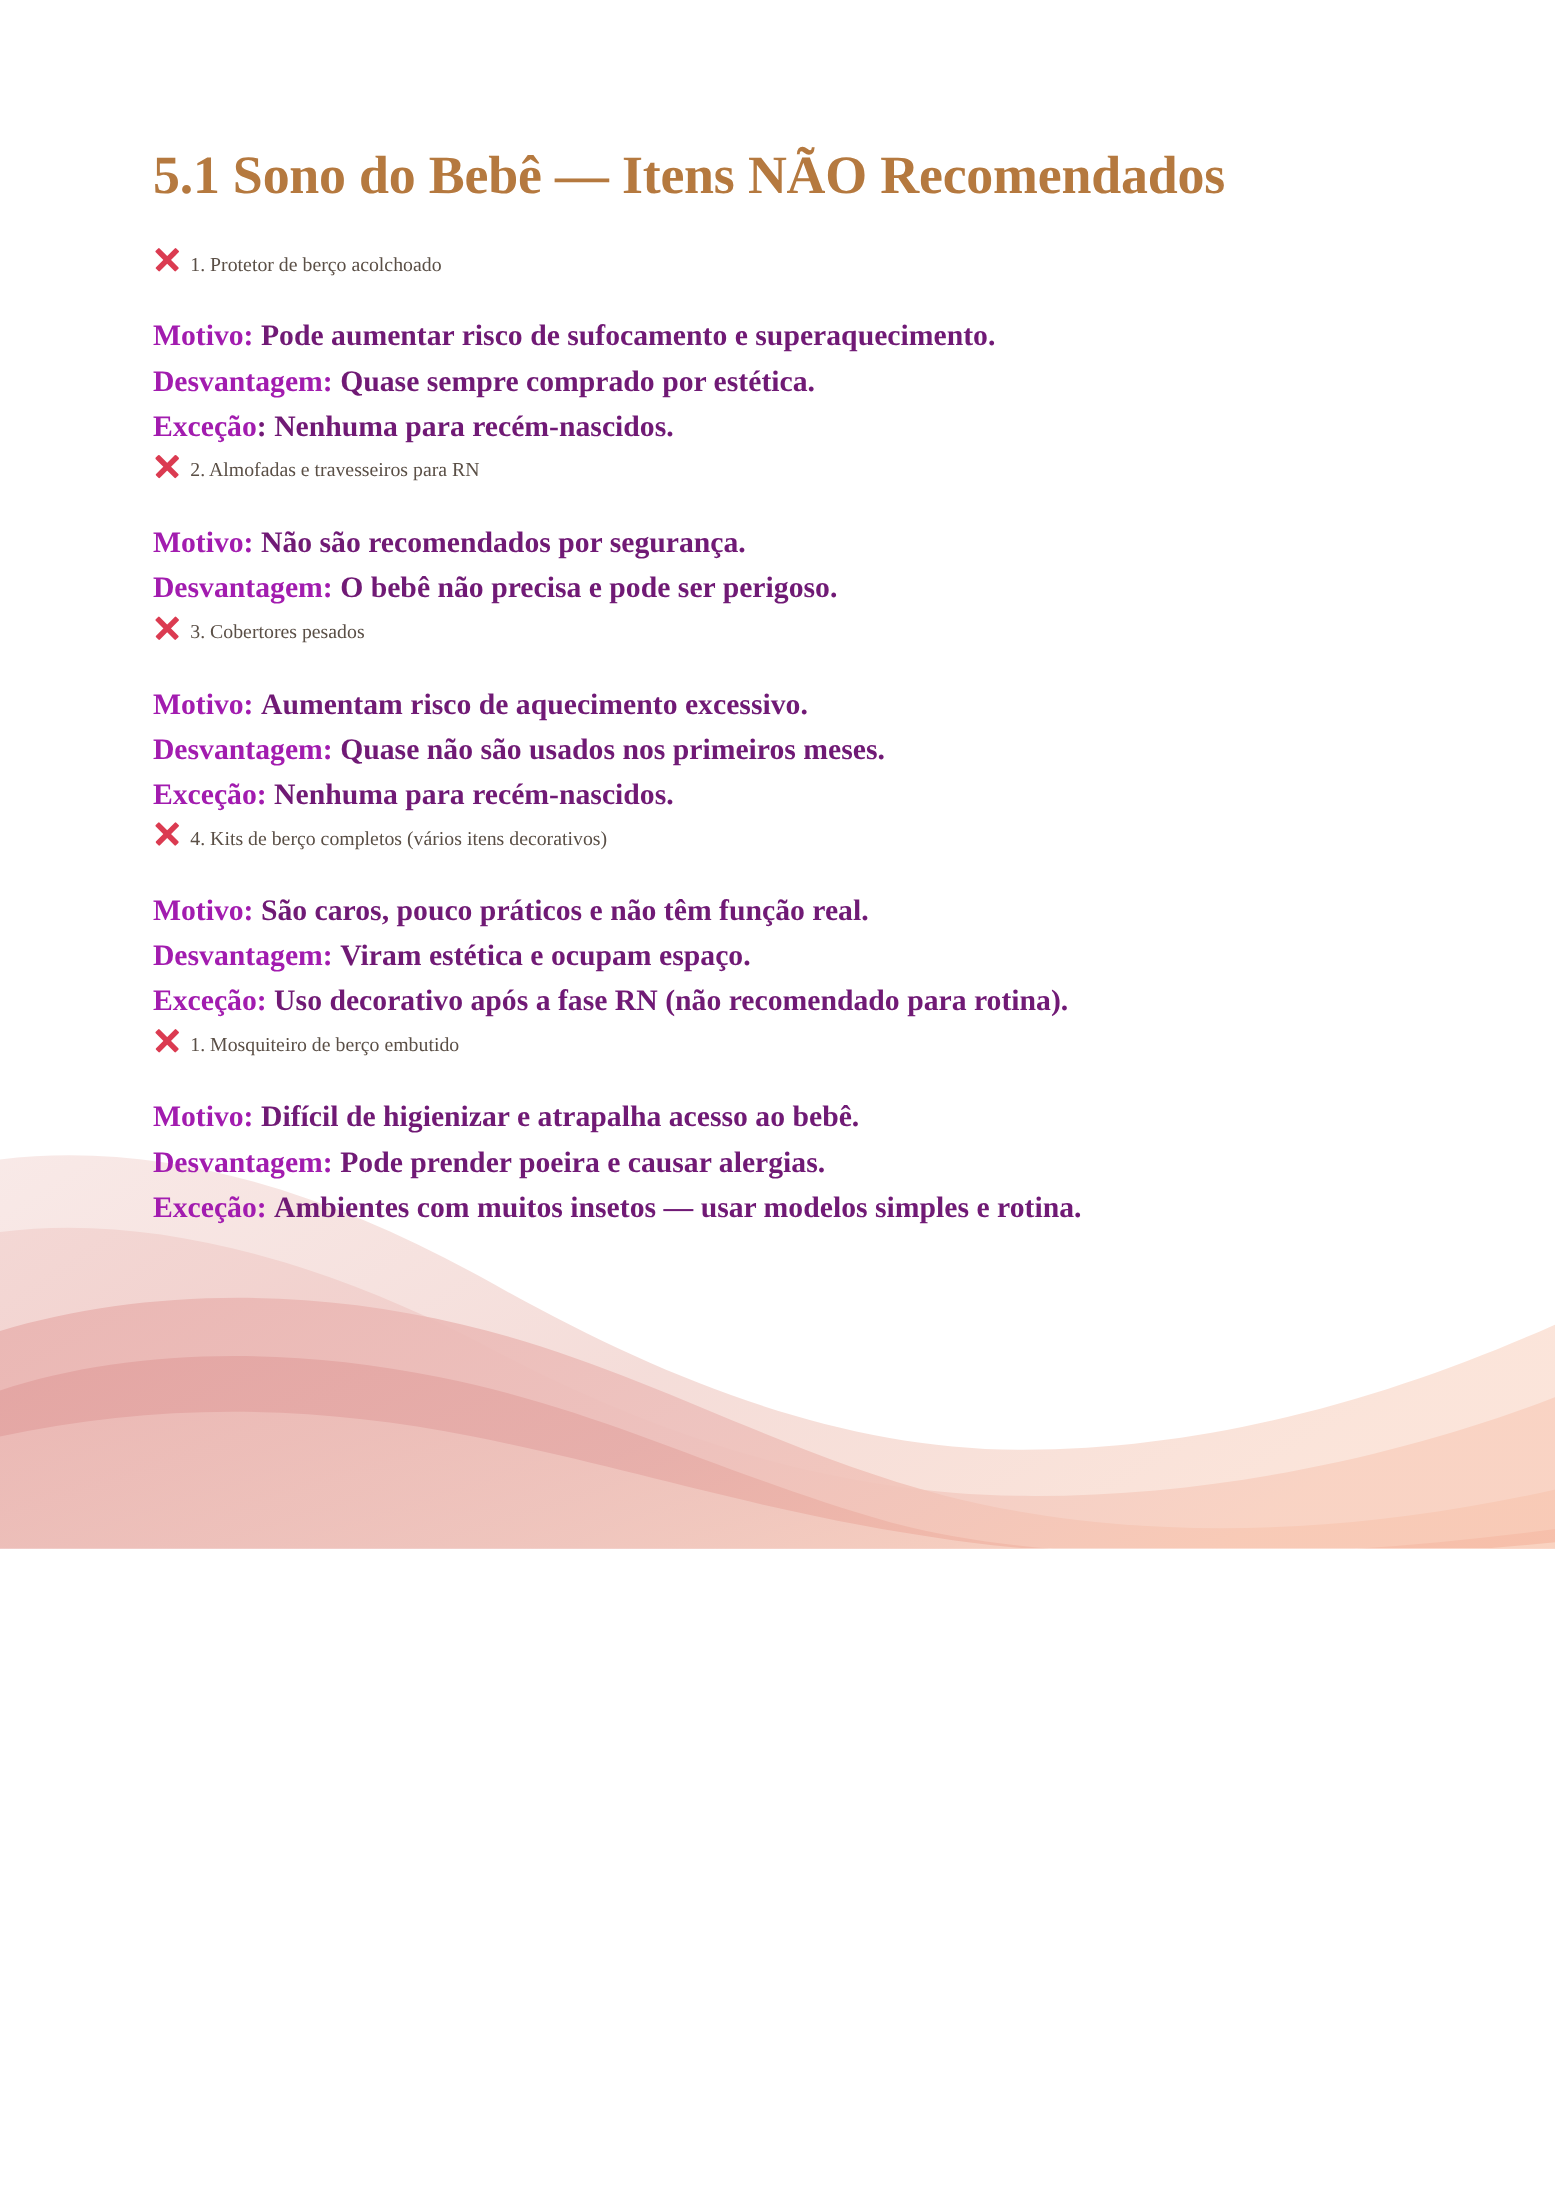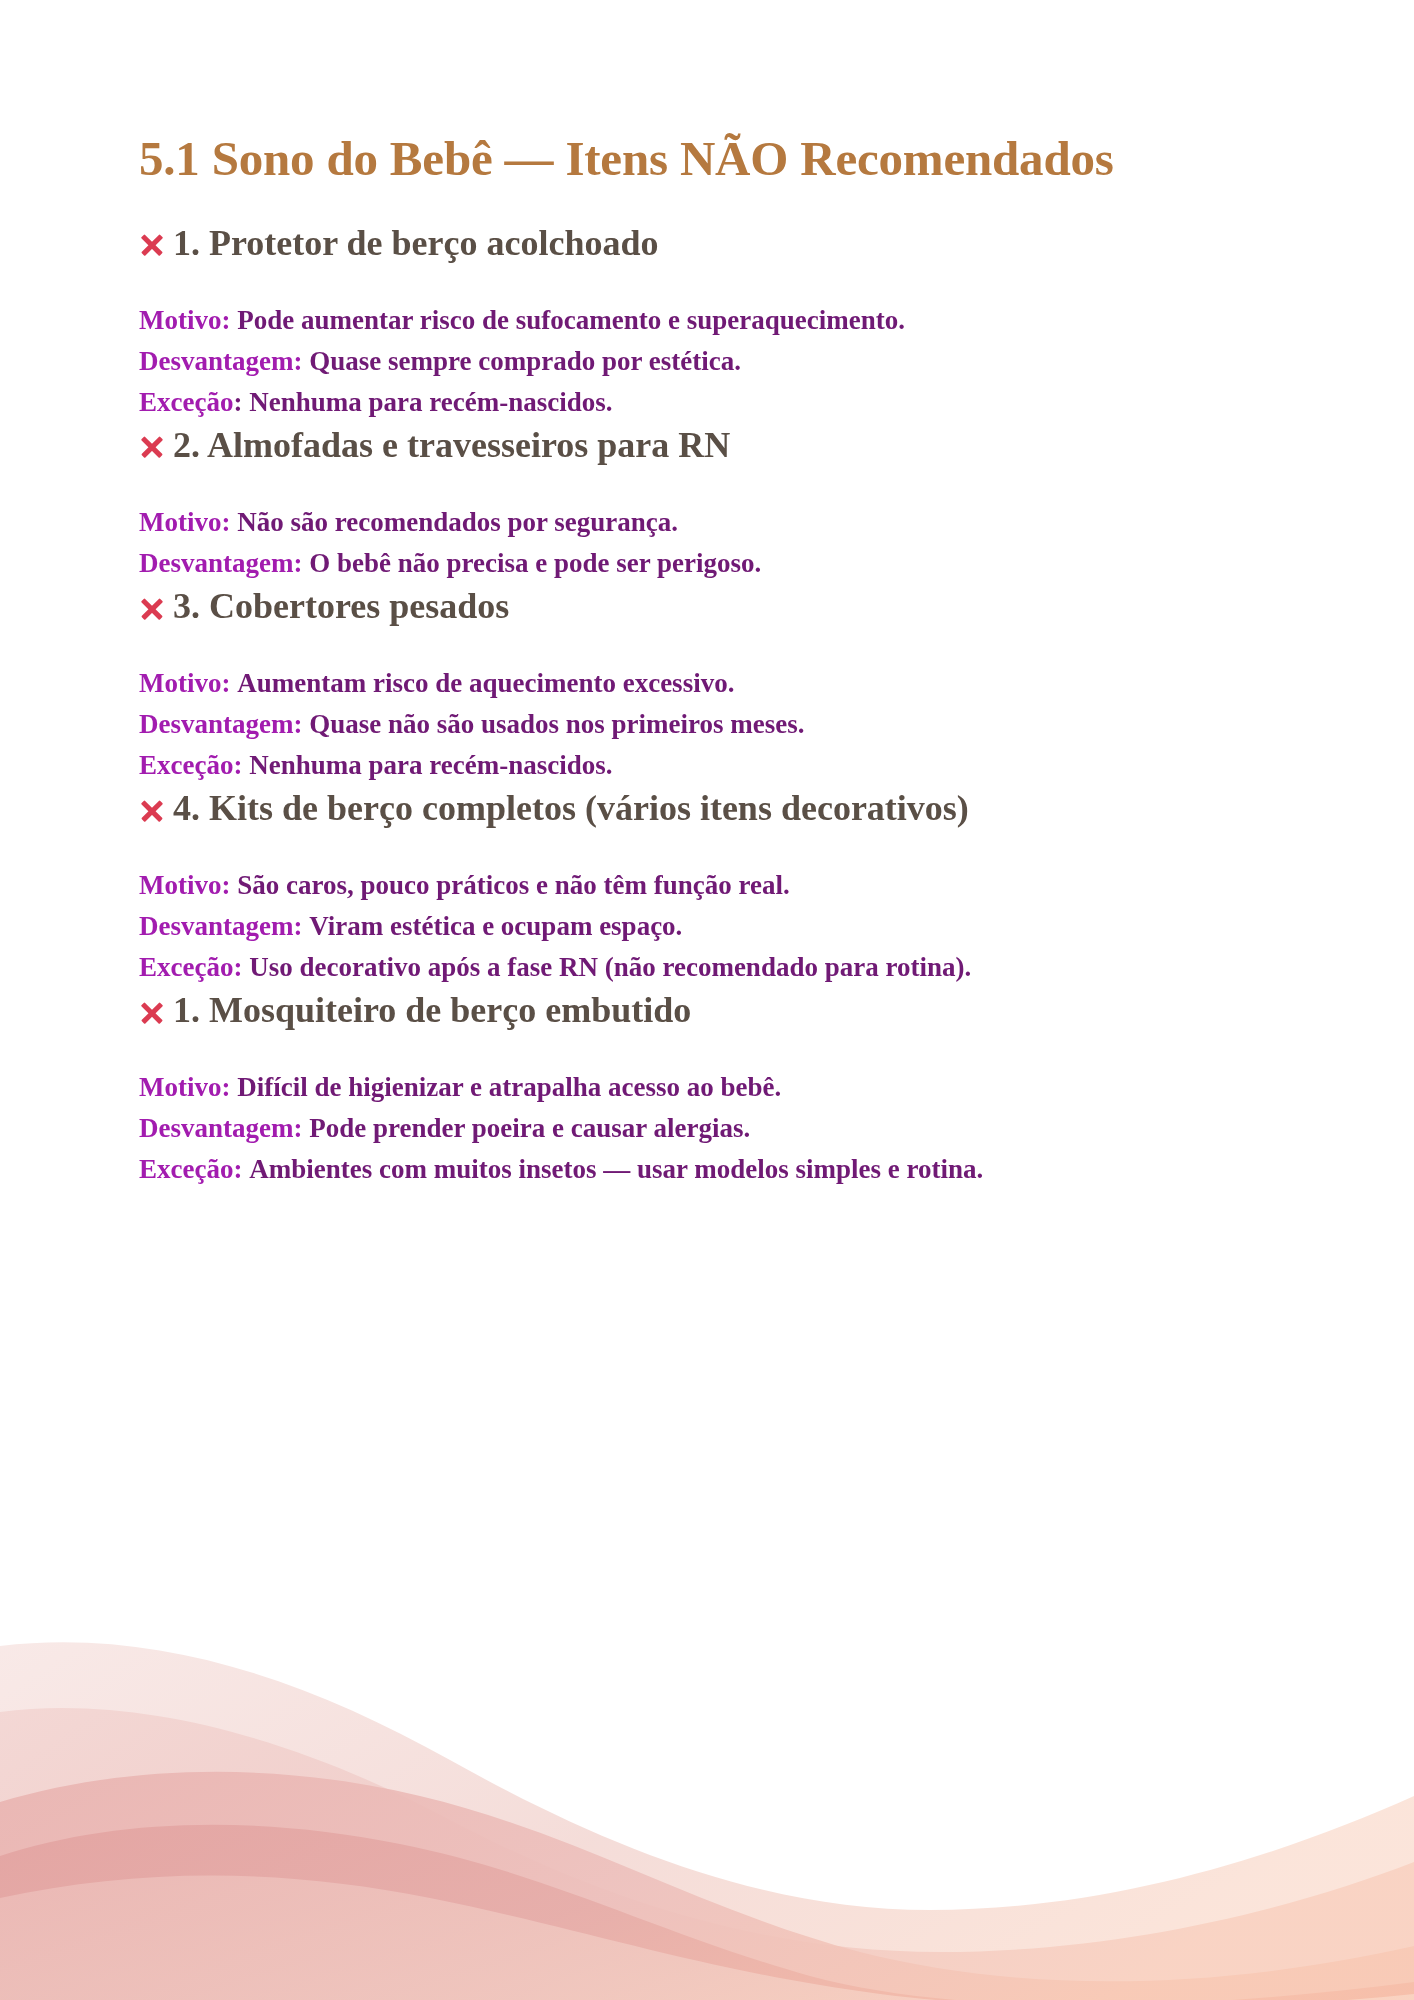--- a/index.html
+++ b/index.html
@@ -5,21 +5,21 @@
 <style>
   html, body {
     margin: 0;
     padding: 0;
     background: #ffffff;
   }
 
   .page {
     position: relative;
     width: 1414px;
-    height: 2000px;
+    height: 1408px;
     margin: 0 auto;
     background: #ffffff;
     overflow: hidden;
     font-family: "Liberation Serif", "DejaVu Serif", serif;
   }
 
   
   .content {
     position: relative;
     z-index: 5;
@@ -39,22 +39,22 @@
     white-space: nowrap;
   }
 
   
   .item-heading {
     display: flex;
     align-items: baseline;
     margin: 0 0 10px 0;
     padding: 0;
     font-family: "Liberation Serif", "DejaVu Serif", serif;
-    font-weight: 700;
-    font-size: 36px;
+    font-weight: 400;
+    font-size: 18px;
     line-height: 1.25;
     color: #5a4f46;
   }
   .xmark {
     flex: 0 0 auto;
     position: relative;
     display: inline-block;
     width: 25px;
     height: 25px;
     margin-right: 9px;

